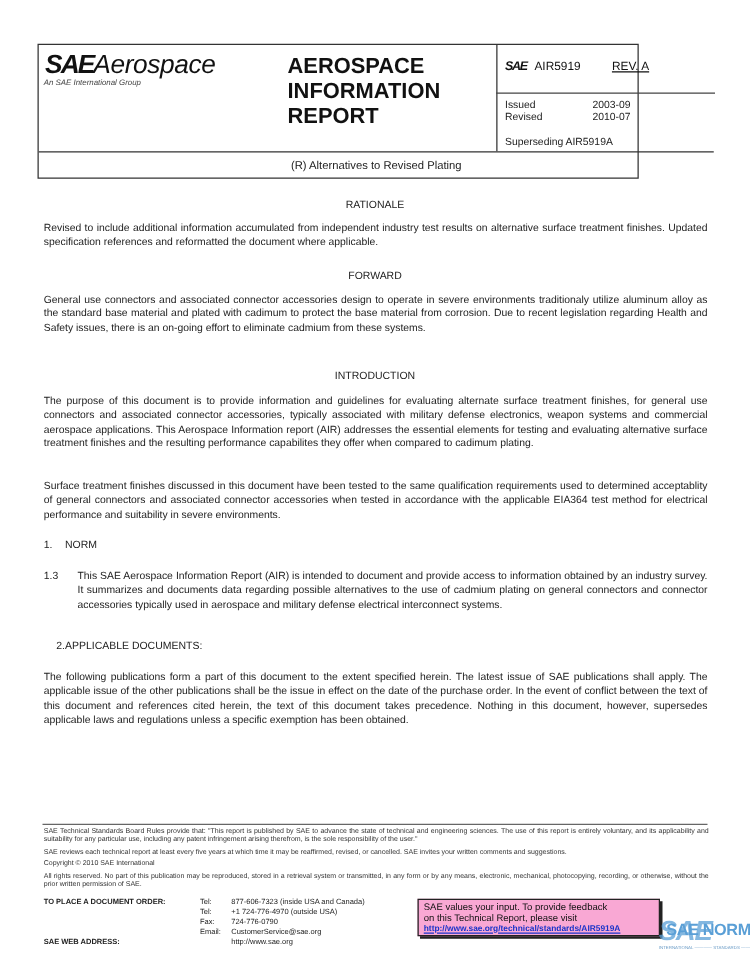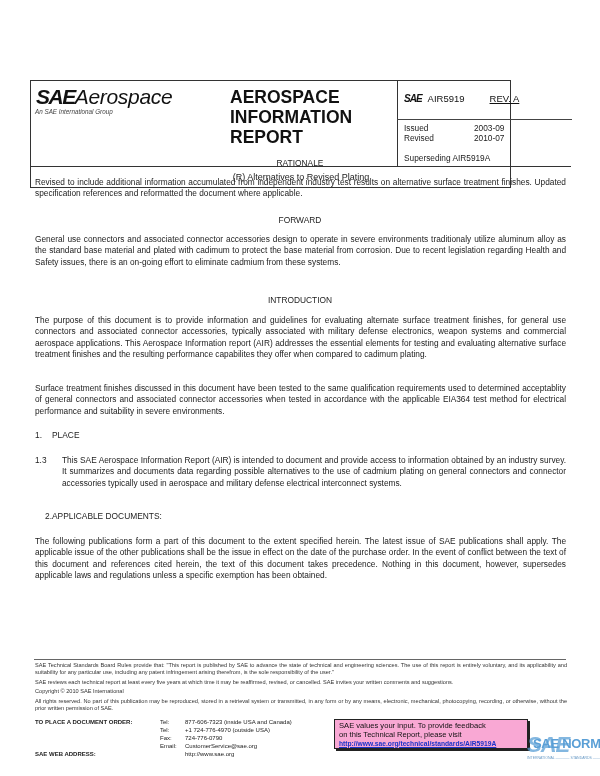--- a/index.html
+++ b/index.html
@@ -1,20 +1,20 @@
 <!DOCTYPE html>
 <html><head>
   <meta charset="utf-8">
   <style>
     * { box-sizing: border-box; margin: 0; padding: 0; }
     html, body { width: 600px; height: 776px; background: #ffffff; overflow: hidden; }
     body { position: relative; font-family: "Liberation Sans", sans-serif; color: #1a1a1a; }
 
     
-    .hdr { position: absolute; left: 30px; top: 35px; width: 481px; height: 108px; border: 1px solid #333; margin-top: 45px; }
+    .hdr { position: absolute; left: 30px; top: 35px; width: 481px; height: 108px; border: 1px solid #333; }
     .hdr-logo { position: absolute; left: 0; top: 0; width: 170px; height: 85px; }
     .logo-line { position: absolute; left: 5px; top: 4px; white-space: nowrap; }
     .logo-sae { font-family: "Liberation Sans", sans-serif; font-weight: 900; font-style: italic; font-size: 21px; letter-spacing: -1.5px; color: #111; }
     .logo-aero { font-family: "Liberation Sans", sans-serif; font-style: italic; font-size: 21px; color: #111; letter-spacing: -0.3px; }
     .logo-sub { position: absolute; left: 4px; top: 27px; font-size: 6.3px; font-style: italic; color: #444; white-space: nowrap; }
 
     .hdr-title { position: absolute; left: 199px; top: 6px; font-weight: bold; font-size: 17.5px; line-height: 20px; color: #111; }
     .hdr-title div { white-space: nowrap; }
 
     .hdr-vline { position: absolute; left: 366px; top: 0; width: 1px; height: 85px; background: #333; }
@@ -98,21 +98,21 @@
 <div class="para" style="top:177px;">Revised to include additional information accumulated from independent industry test results on alternative surface treatment finishes. Updated specification references and reformatted the document where applicable.</div>
 
 <div class="sec-head" style="top:215px;">FORWARD</div>
 <div class="para" style="top:234px;">General use connectors and associated connector accessories design to operate in severe environments traditionaly utilize aluminum alloy as the standard base material and plated with cadimum to protect the base material from corrosion. Due to recent legislation regarding Health and Safety issues, there is an on-going effort to eliminate cadmium from these systems.</div>
 
 <div class="sec-head" style="top:295px;">INTRODUCTION</div>
 <div class="para" style="top:315px;">The purpose of this document is to provide information and guidelines for evaluating alternate surface treatment finishes, for general use connectors and associated connector accessories, typically associated with military defense electronics, weapon systems and commercial aerospace applications. This Aerospace Information report (AIR) addresses the essential elements for testing and evaluating alternative surface treatment finishes and the resulting performance capabilites they offer when compared to cadimum plating.</div>
 <div class="para" style="top:383px;">Surface treatment finishes discussed in this document have been tested to the same qualification requirements used to determined acceptablity of general connectors and associated connector accessories when tested in accordance with the applicable EIA364 test method for electrical performance and suitability in severe environments.</div>
 
 <div class="num-head" style="top:430px;">
-  <span class="n">1.</span><span>PLACE</span>
+  <span class="n">1.</span><span>NORM</span>
 </div>
 <div class="sub-item" style="top:455px;">
   <span class="n">1.3</span>
   <span class="t">This SAE Aerospace Information Report (AIR) is intended to document and provide access to information obtained by an industry survey. It summarizes and documents data regarding possible alternatives to the use of cadmium plating on general connectors and connector accessories typically used in aerospace and military defense electrical interconnect systems.</span>
 </div>
 
 <div class="num-head" style="top:511px;text-align:right;">
   <span class="n">2.</span><span>APPLICABLE DOCUMENTS:</span>
 </div>
 <div class="para" style="top:536px;">The following publications form a part of this document to the extent specified herein. The latest issue of SAE publications shall apply. The applicable issue of the other publications shall be the issue in effect on the date of the purchase order. In the event of conflict between the text of this document and references cited herein, the text of this document takes precedence. Nothing in this document, however, supersedes applicable laws and regulations unless a specific exemption has been obtained.</div>

